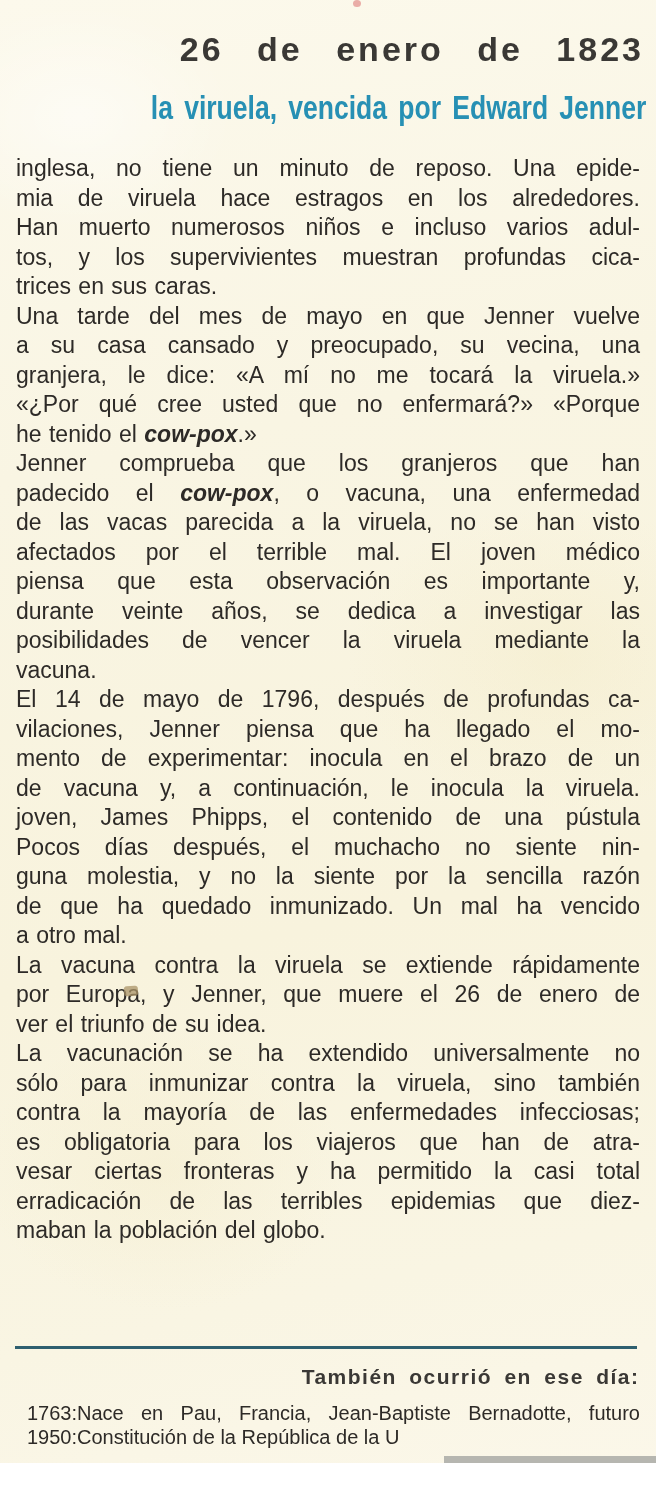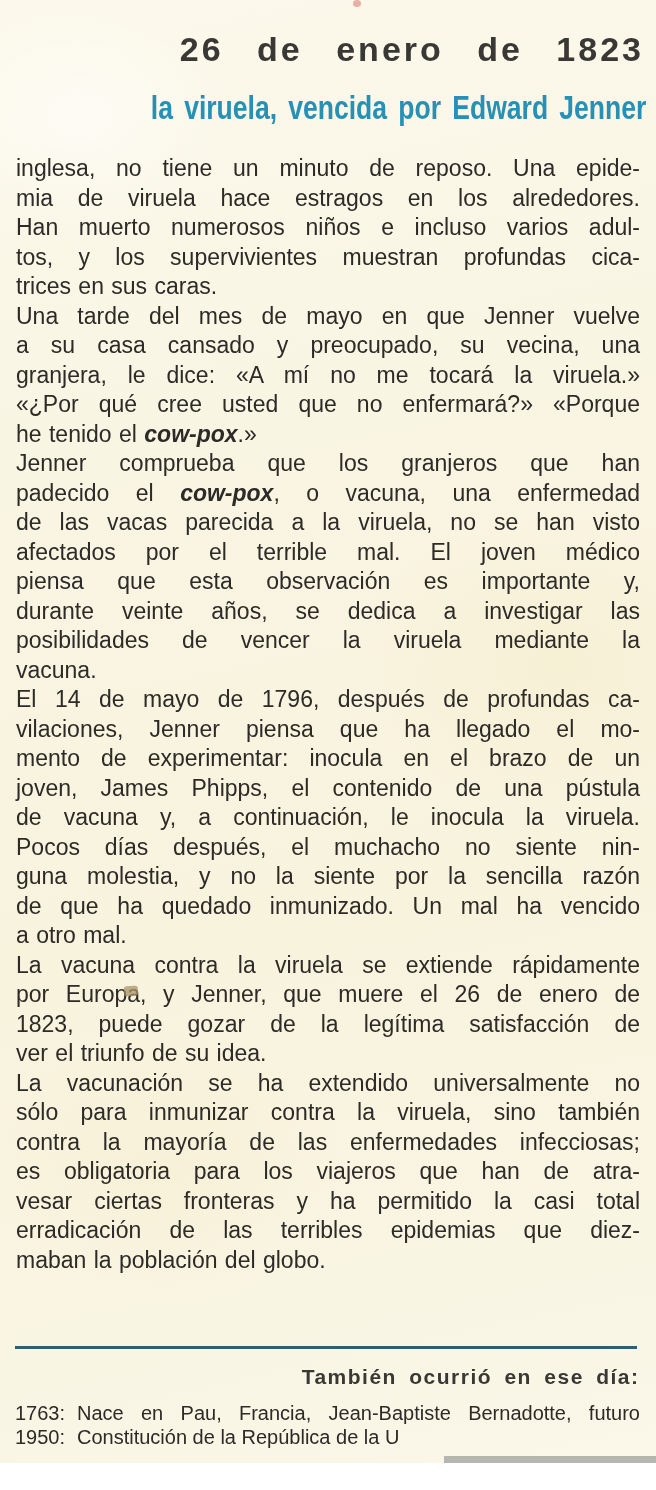--- a/index.html
+++ b/index.html
@@ -82,21 +82,21 @@
 
   .events {
     position: absolute;
     top: 1402px; left: 15px;
     width: 625px;
     font-size: 20px;
     line-height: 23.5px;
     color: var(--body-ink, #2d2a27);
   }
   .event { display: flex; }
-  .event-year { flex: none; width: 62px; }
+  .event-year { flex: none; width: 62px; text-align: right; }
   .event-text { flex: 1; min-width: 0; }
 
   
   .scan-gray-right {
     position: absolute;
     left: 444px; top: 1456px; right: 0; bottom: 0;
     background: var(--scan-gray, #b6b6b0);
   }
   .scan-gray-bottom {
     position: absolute;
@@ -154,31 +154,30 @@
         <div class="jline"><span>afectados por el terrible mal. El joven médico</span></div>
         <div class="jline"><span>piensa que esta observación es importante y,</span></div>
         <div class="jline"><span>durante veinte años, se dedica a investigar las</span></div>
         <div class="jline"><span>posibilidades de vencer la viruela mediante la</span></div>
         <div class="jline end"><span>vacuna.</span></div>
       </div>
       <div class="para">
         <div class="jline"><span>El 14 de mayo de 1796, después de profundas ca-</span></div>
         <div class="jline"><span>vilaciones, Jenner piensa que ha llegado el mo-</span></div>
         <div class="jline"><span>mento de experimentar: inocula en el brazo de un</span></div>
+        <div class="jline"><span>de vacuna y, a continuación, le inocula la viruela.</span></div>
         <div class="jline"><span>joven, James Phipps, el contenido de una pústula</span></div>
-        <div class="jline"><span>de vacuna y, a continuación, le inocula la viruela.</span></div>
         <div class="jline"><span>Pocos días después, el muchacho no siente nin-</span></div>
         <div class="jline"><span>guna molestia, y no la siente por la sencilla razón</span></div>
         <div class="jline"><span>de que ha quedado inmunizado. Un mal ha vencido</span></div>
         <div class="jline end"><span>a otro mal.</span></div>
       </div>
       <div class="para">
         <div class="jline"><span>La vacuna contra la viruela se extiende rápidamente</span></div>
         <div class="jline"><span>por Europa, y Jenner, que muere el 26 de enero de</span></div>
-        <div class="jline"><span>1823, puede gozar de la legítima satisfacción de</span></div>
         <div class="jline end"><span>ver el triunfo de su idea.</span></div>
       </div>
       <div class="para">
         <div class="jline"><span>La vacunación se ha extendido universalmente no</span></div>
         <div class="jline"><span>sólo para inmunizar contra la viruela, sino también</span></div>
         <div class="jline"><span>contra la mayoría de las enfermedades infecciosas;</span></div>
         <div class="jline"><span>es obligatoria para los viajeros que han de atra-</span></div>
         <div class="jline"><span>vesar ciertas fronteras y ha permitido la casi total</span></div>
         <div class="jline"><span>erradicación de las terribles epidemias que diez-</span></div>
         <div class="jline end"><span>maban la población del globo.</span></div>

